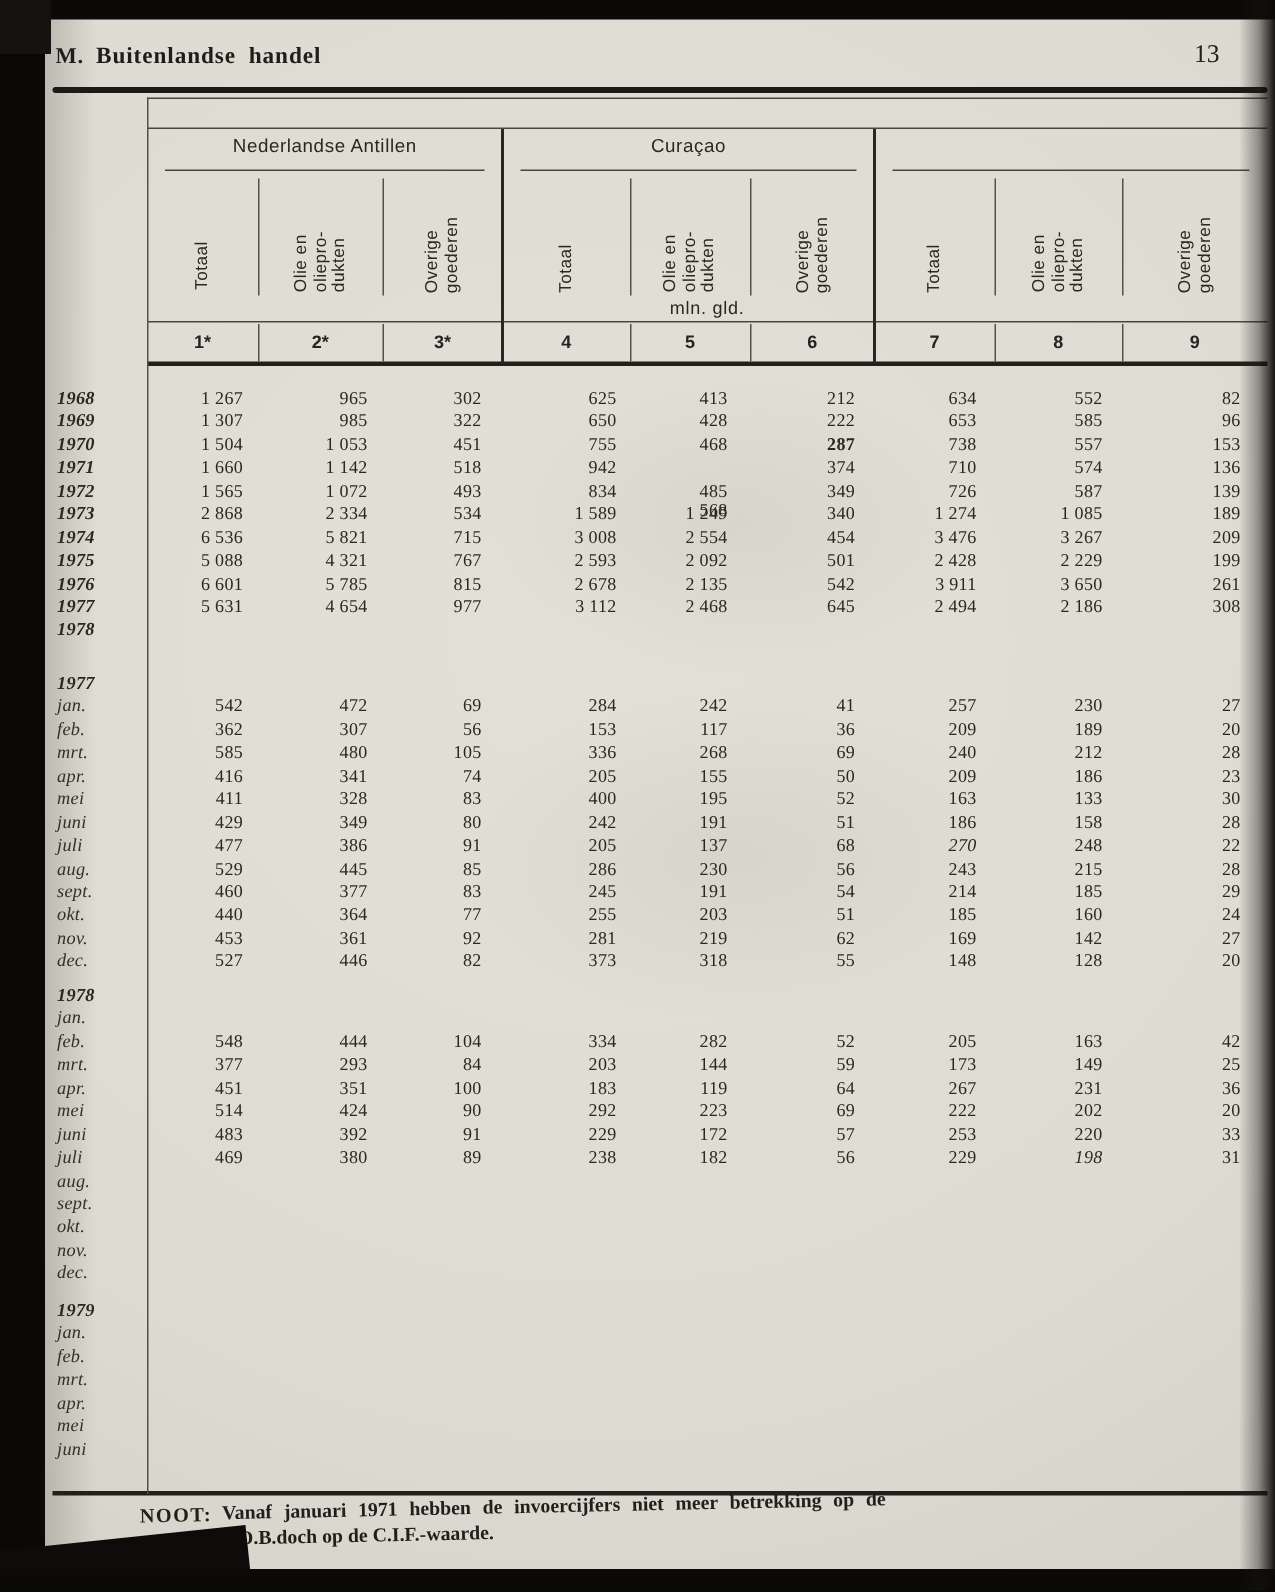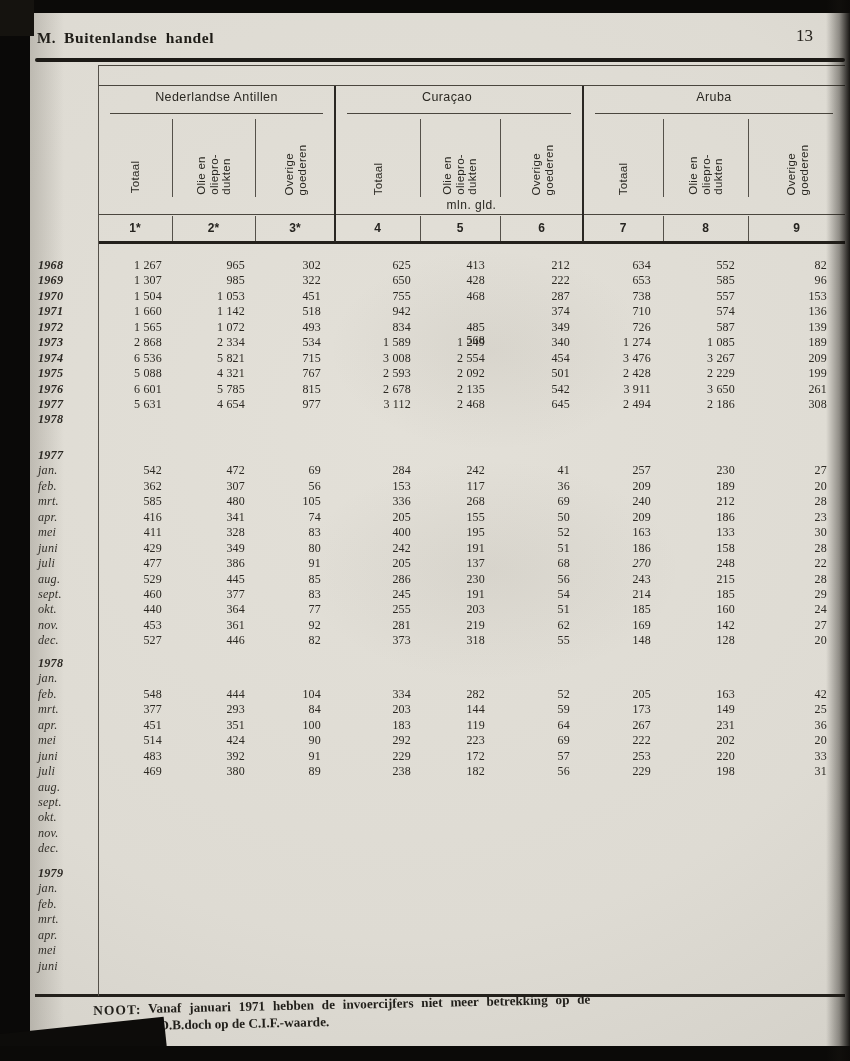--- a/index.html
+++ b/index.html
@@ -82,22 +82,21 @@
   <div class="abs smudge" style="left:300px;top:460px;width:380px;height:220px;"></div>
 
   <div class="abs" id="section-label">M.</div>
   <div class="abs" id="page-title">Buitenlandse handel</div>
   <div class="abs" id="page-number">13</div>
   <div class="abs" id="title-rule"></div>
 
   <div class="abs" id="table-area">
 
     <div class="abs sans grp-hdr" style="left:63px;top:25px;width:237px;">Nederlandse Antillen</div>
-    <div class="abs sans grp-hdr" style="left:288px;top:25px;width:248px;">Curaçao</div>
-    <div class="abs sans grp-hdr" style="left:548px;top:25px;width:262px;">Aruba</div>
+    <div class="abs sans grp-hdr" style="left:300px;top:25px;width:248px;">Curaçao</div>
     <div class="abs sans unit" style="left:63px;top:133px;width:747px;">mln. gld.</div>
 
   <div class="hline" style="left: 63px; top: 0px; width: 747px;"></div>
       <div class="hline" style="left: 63px; top: 20px; width: 747px;"></div>
       <div class="hline" style="left: 63px; top: 149px; width: 747px;"></div>
       <div class="hline heavy" style="left: 63px; top: 176px; width: 747px;"></div>
       <div class="hline heavy" style="left: 0px; top: 929px; width: 810px;"></div>
       <div class="vline" style="left: 63px; top: 0px; height: 931px;"></div>
       <div class="hline" style="left: 75px; top: 48px; width: 213px;"></div>
       <div class="hline" style="left: 312px; top: 48px; width: 224px;"></div>
@@ -181,21 +180,21 @@
         <div class="cell" style="padding-right: 13px;">222</div>
         <div class="cell" style="padding-right: 12px;">653</div>
         <div class="cell" style="padding-right: 13px;">585</div>
         <div class="cell" style="padding-right: 18px;">96</div>
         <div class="cell rlabel year">1970</div>
         <div class="cell" style="padding-right: 10px;">1 504</div>
         <div class="cell" style="padding-right: 10px;">1 053</div>
         <div class="cell" style="padding-right: 14px;">451</div>
         <div class="cell" style="padding-right: 9px;">755</div>
         <div class="cell" style="padding-right: 15px;">468</div>
-        <div class="cell" style="padding-right: 13px;">287</div>
+        <div class="cell" style="padding-right: 13px; font-weight: bold;">287</div>
         <div class="cell" style="padding-right: 12px;">738</div>
         <div class="cell" style="padding-right: 13px;">557</div>
         <div class="cell" style="padding-right: 18px;">153</div>
         <div class="cell rlabel year">1971</div>
         <div class="cell" style="padding-right: 10px;">1 660</div>
         <div class="cell" style="padding-right: 10px;">1 142</div>
         <div class="cell" style="padding-right: 14px;">518</div>
         <div class="cell" style="padding-right: 9px;">942</div>
         <div class="cell" style="padding-right: 15px; margin-top: 29px;">568</div>
         <div class="cell" style="padding-right: 13px;">374</div>
@@ -477,21 +476,21 @@
         <div class="cell" style="padding-right: 13px;">220</div>
         <div class="cell" style="padding-right: 18px;">33</div>
         <div class="cell rlabel month">juli</div>
         <div class="cell" style="padding-right: 10px;">469</div>
         <div class="cell" style="padding-right: 10px;">380</div>
         <div class="cell" style="padding-right: 14px;">89</div>
         <div class="cell" style="padding-right: 9px;">238</div>
         <div class="cell" style="padding-right: 15px;">182</div>
         <div class="cell" style="padding-right: 13px;">56</div>
         <div class="cell" style="padding-right: 12px;">229</div>
-        <div class="cell" style="padding-right: 13px;">198</div>
+        <div class="cell" style="padding-right: 13px; font-style: italic;">198</div>
         <div class="cell" style="padding-right: 18px;">31</div>
         <div class="cell rlabel month">aug.</div>
         <div class="cell" style="padding-right: 10px;"></div>
         <div class="cell" style="padding-right: 10px;"></div>
         <div class="cell" style="padding-right: 14px;"></div>
         <div class="cell" style="padding-right: 9px;"></div>
         <div class="cell" style="padding-right: 15px;"></div>
         <div class="cell" style="padding-right: 13px;"></div>
         <div class="cell" style="padding-right: 12px;"></div>
         <div class="cell" style="padding-right: 13px;"></div>

